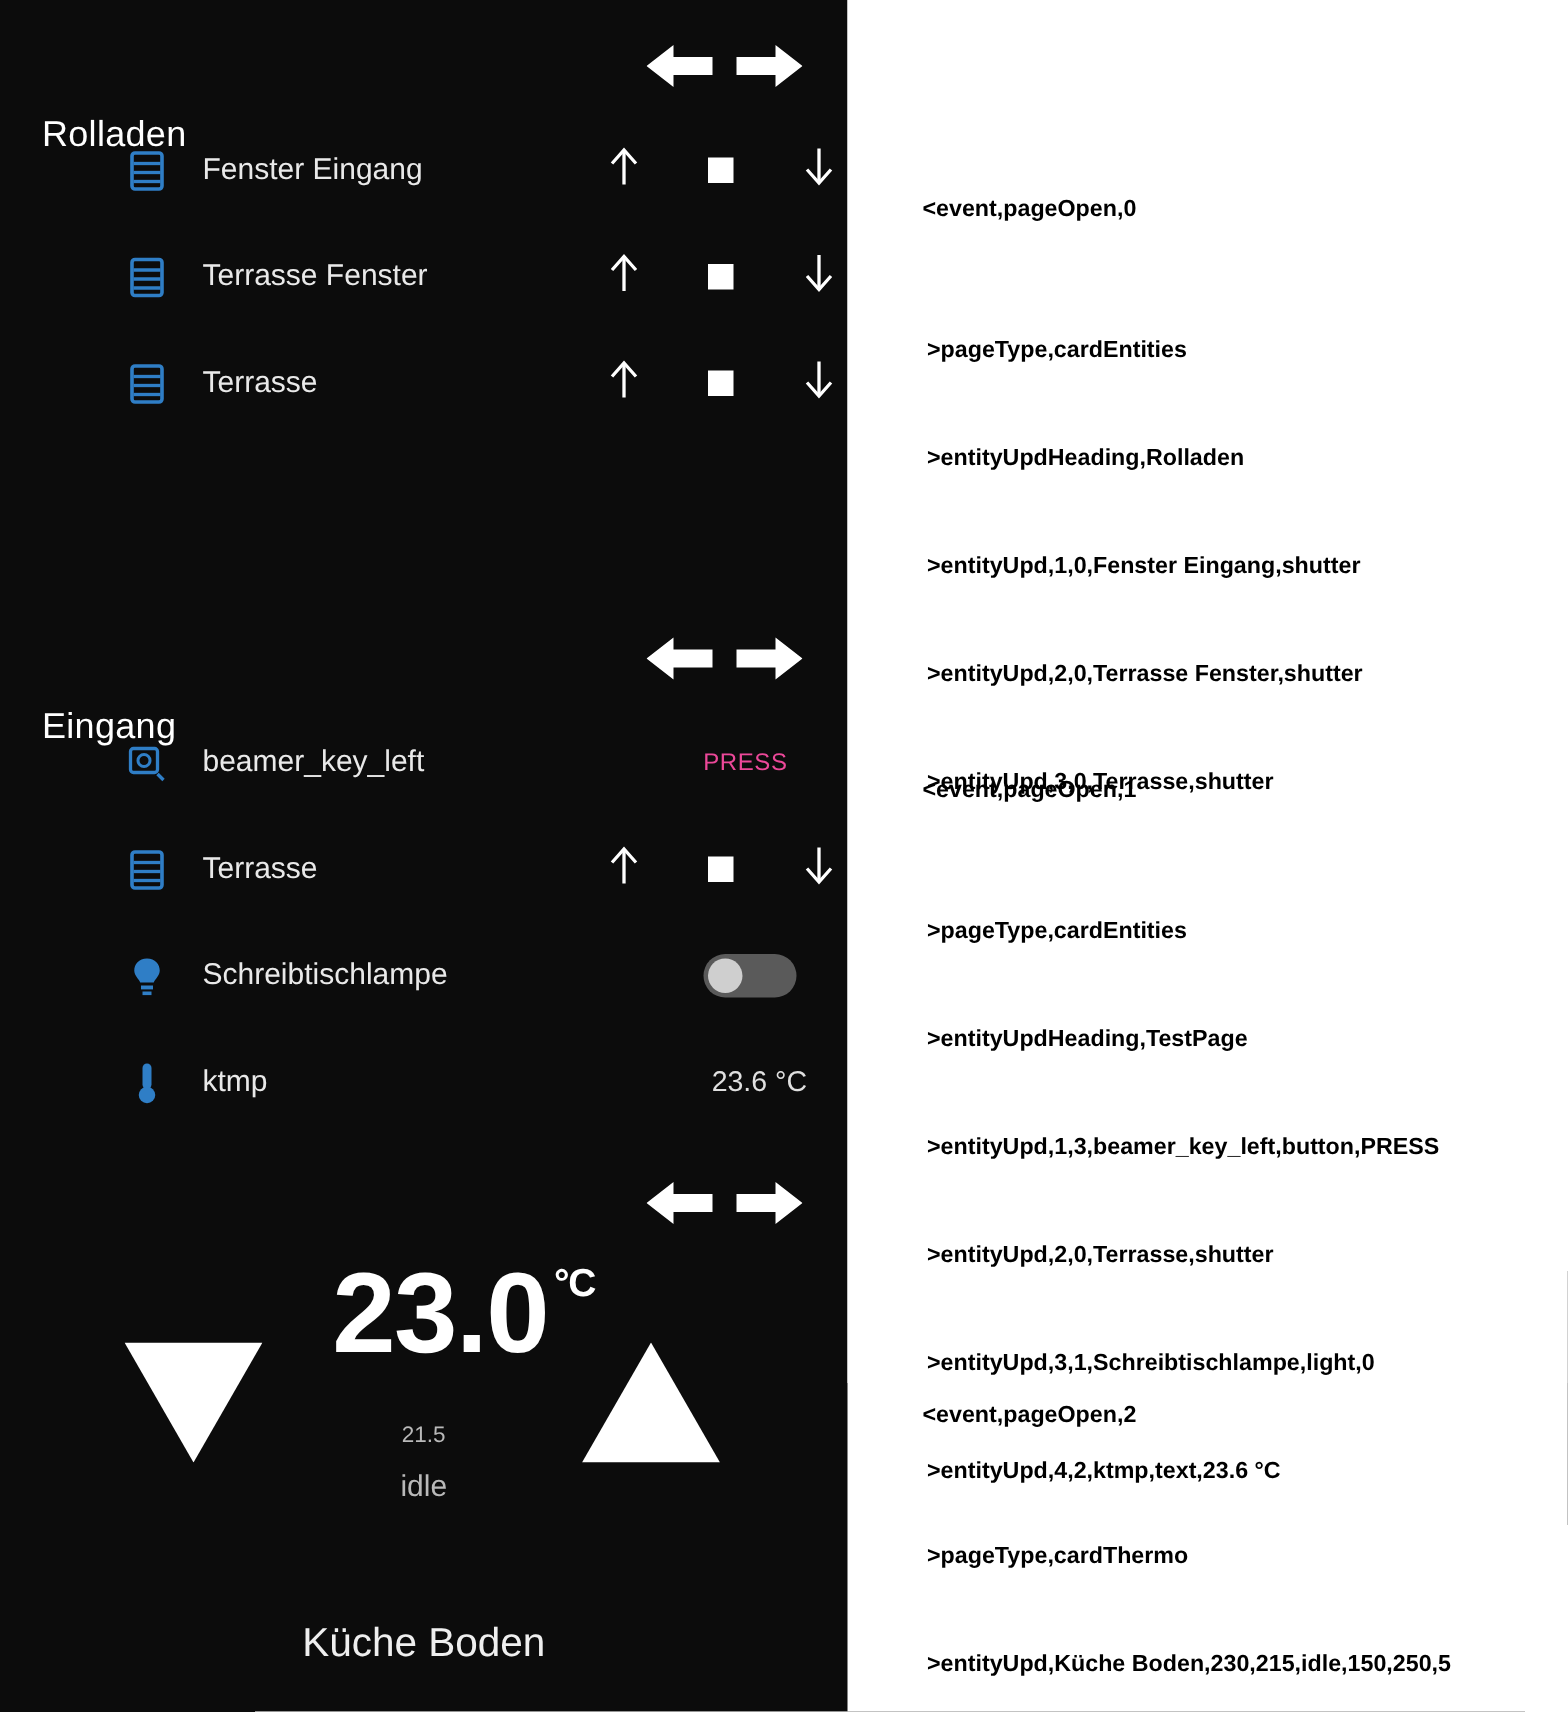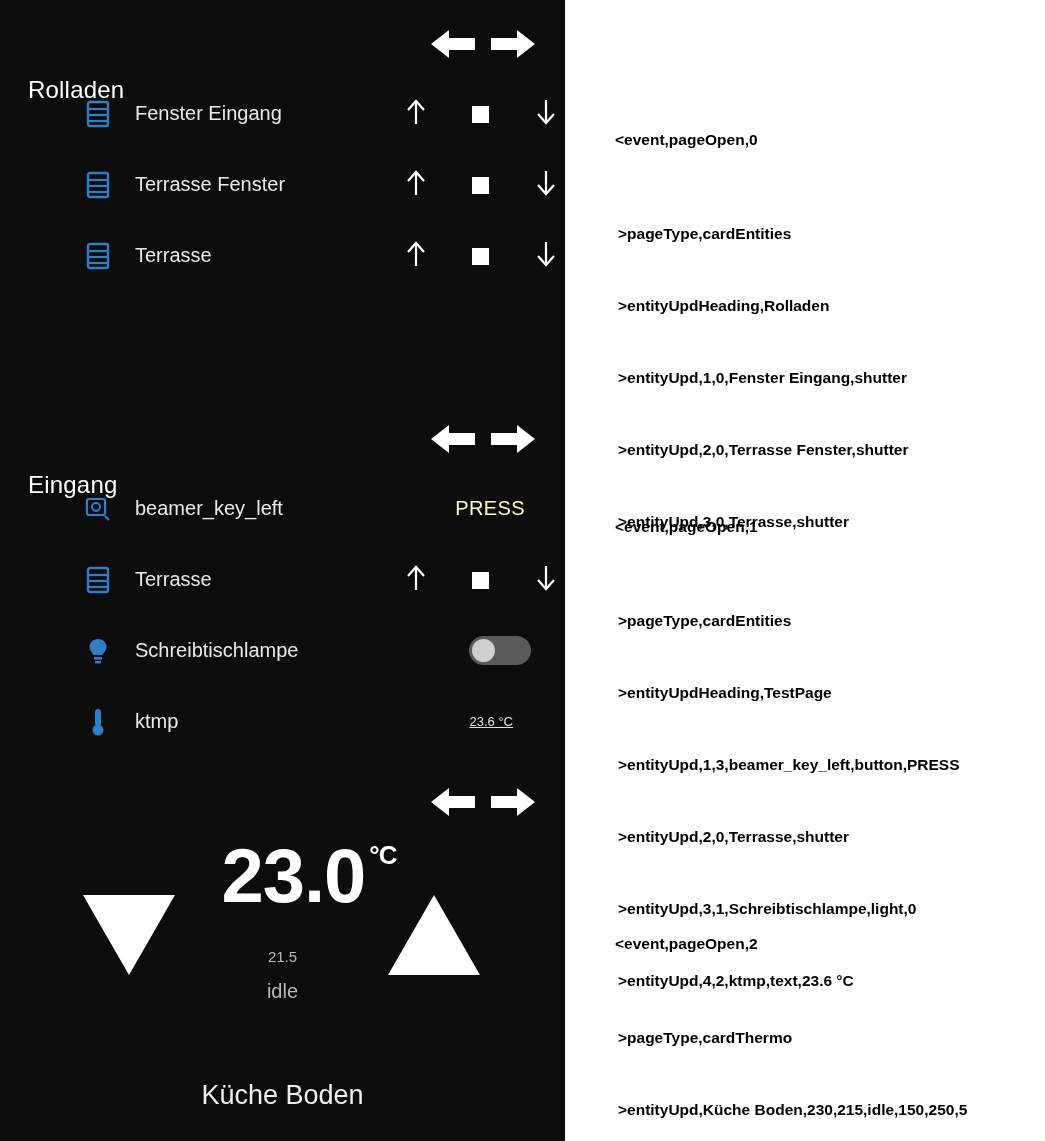--- a/index.html
+++ b/index.html
@@ -105,31 +105,30 @@
   .stop-square {
     display: inline-block;
     width: 17px;
     height: 17px;
     background: #ffffff;
     vertical-align: middle;
   }
   .press-label {
     position: absolute;
     right: 40px;
-    font-size: 20px;
-    color: #fef9c3;
+    font-size: 16px;
+    color: #ec4899;
     letter-spacing: 0.4px;
     cursor: pointer;
   }
   .value-label {
     position: absolute;
-    right: 52px;
-    font-size: 13px;
+    right: 27px;
+    font-size: 19px;
     color: #e0e0e0;
-    text-decoration: underline;
   }
   .toggle {
     position: absolute;
     right: 34px;
     width: 62px;
     height: 29px;
     border-radius: 15px;
     background: #5a5a5a;
     cursor: pointer;
   }

